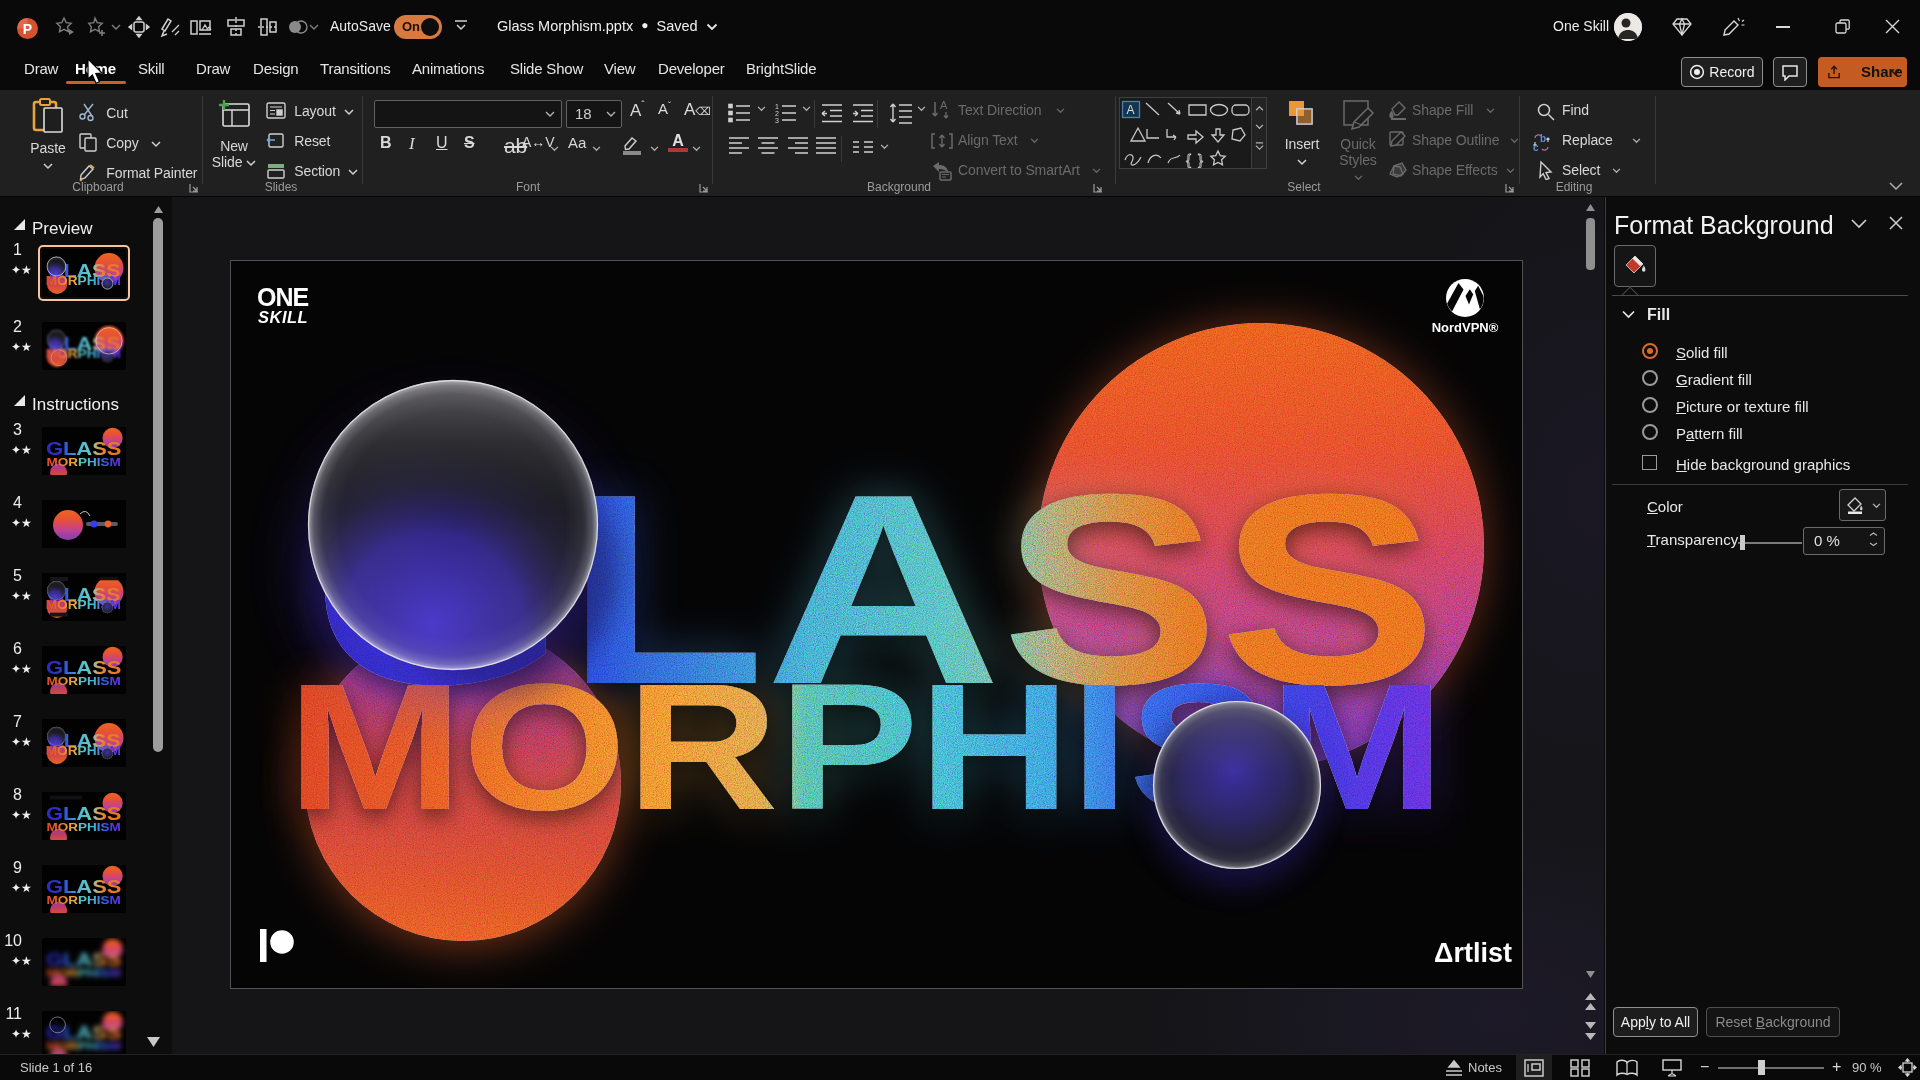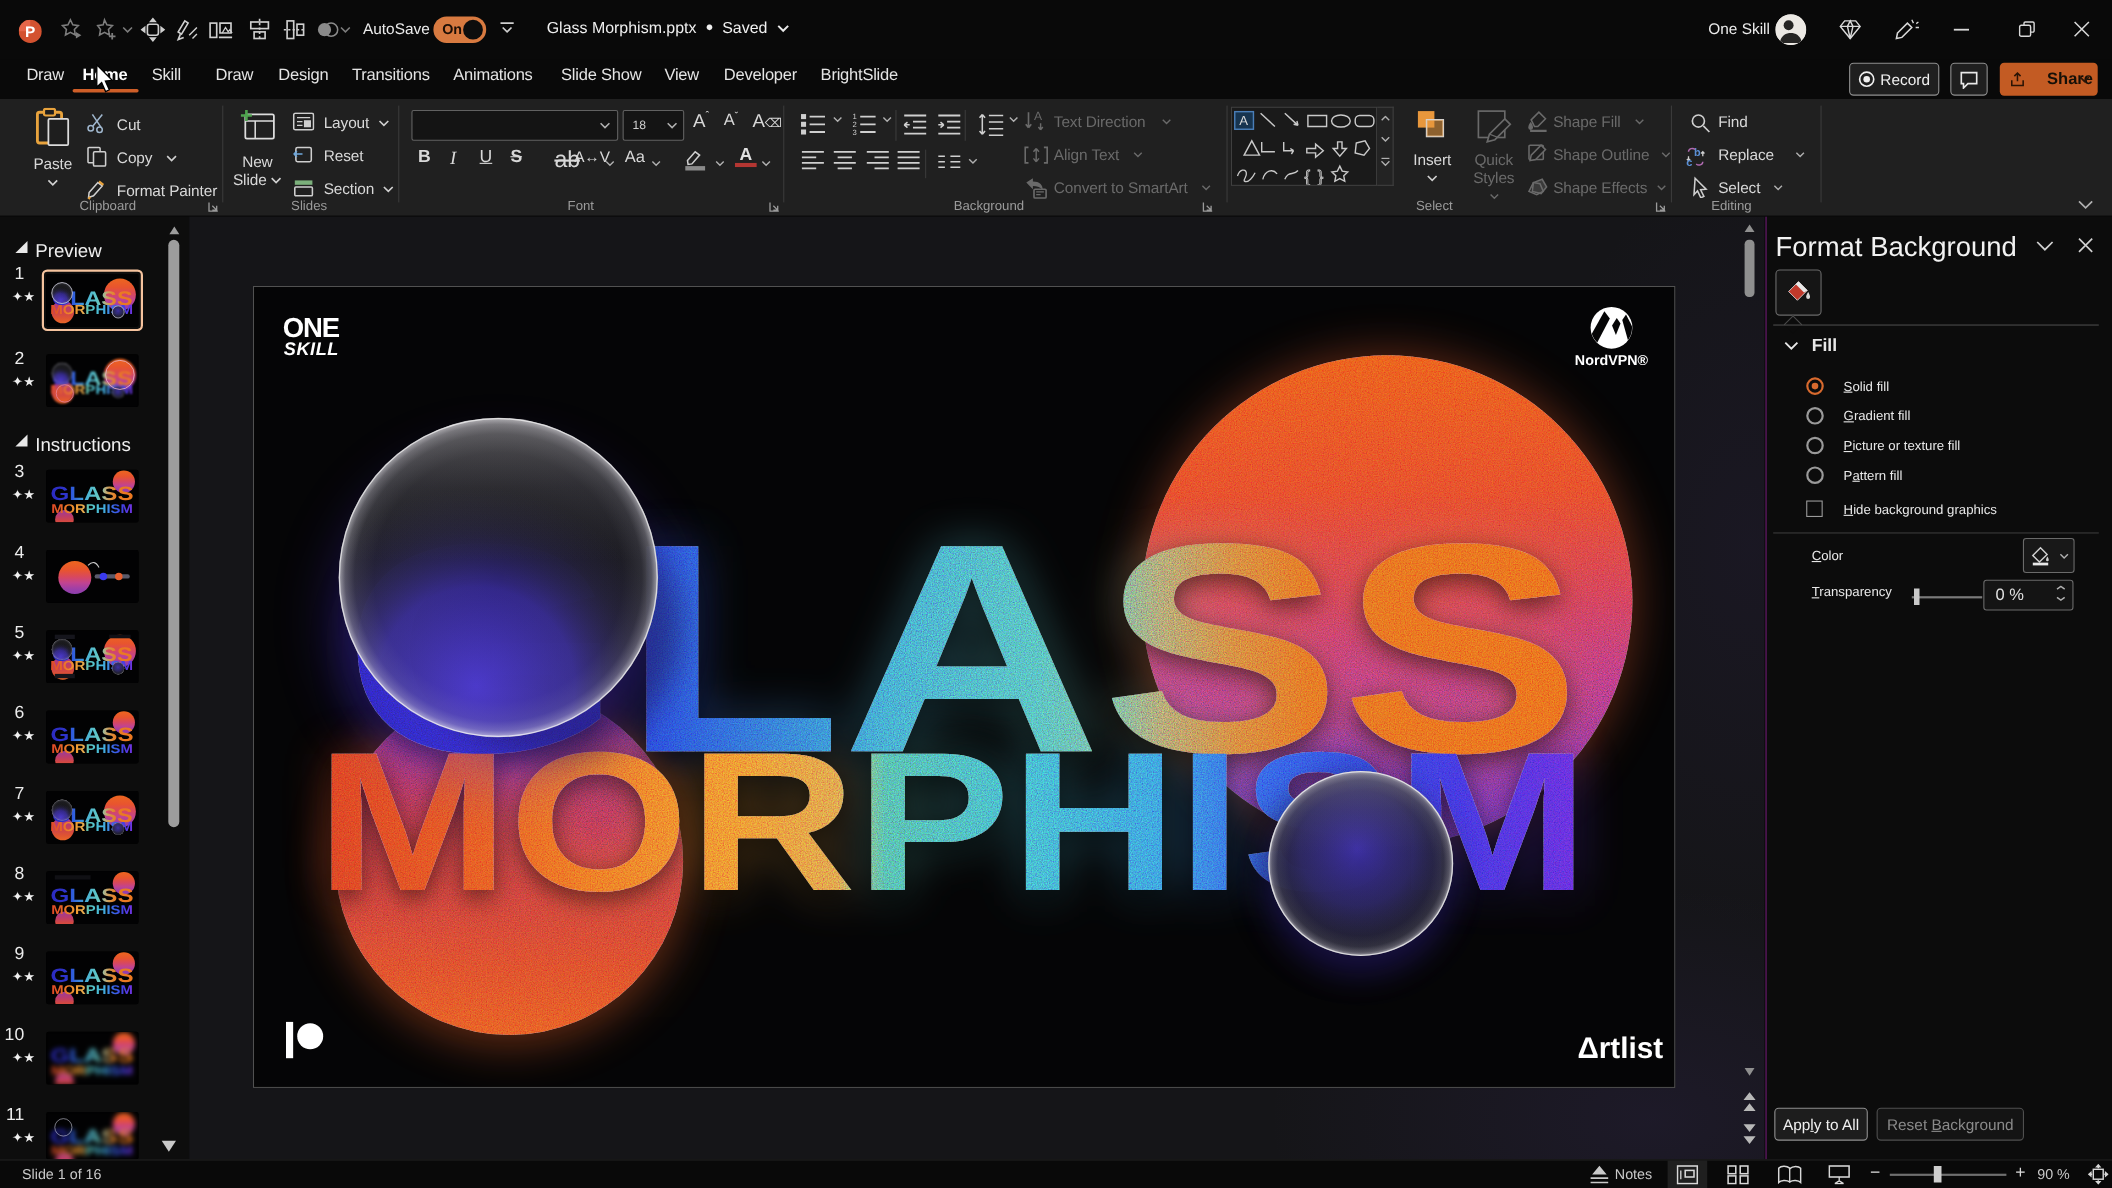--- a/index.html
+++ b/index.html
@@ -61,21 +61,21 @@
                radial-gradient(ellipse 300px 500px at 1420px 300px, rgba(70,45,130,0.10), rgba(0,0,0,0) 70%); }
   #slidewrap { position:absolute; left:58px; top:63px; width:1293px; height:729px; border:1px solid #515151; background:#040405; }
   #cscroll { position:absolute; left:1414px; top:21px; width:9px; height:52px; background:#8f8f8f; border-radius:4px; }
 
   
   #rightpanel { position:absolute; left:1605px; top:197px; width:315px; height:857px; background:#0c0c0c; border-left:1px solid #701a75; }
   #fbtitle { position:absolute; left:8px; top:14px; color:#f2f2f2; font-size:25px; }
   #bucketbtn { position:absolute; left:8px; top:48px; width:42px; height:42px; border:1px solid #6a6a6a; border-radius:4px; background:#151515; }
   #tabline { position:absolute; left:6px; top:98px; width:296px; height:1px; background:#4a4a4a; }
   #filltri { position:absolute; left:18px; top:92px; width:12px; height:12px; background:#0c0c0c; border-left:1px solid #4a4a4a; border-top:1px solid #4a4a4a; transform:rotate(45deg); }
-  .fl { color:#e8e8e8; font-size:12px; position:absolute; }
+  .fl { color:#e8e8e8; font-size:15px; position:absolute; }
   .radio { position:absolute; width:16px; height:16px; border-radius:50%; border:2px solid #9a9a9a; background:#0c0c0c; }
   .radio.sel { border-color:#d86a2e; }
   .radio.sel::after { content:""; position:absolute; left:3px; top:3px; width:6px; height:6px; border-radius:50%; background:#d86a2e; }
   #hidecb { position:absolute; left:36px; top:455px; width:15px; height:15px; border:1px solid #9a9a9a; background:#0c0c0c; }
   #divline2 { position:absolute; left:6px; top:287px; width:296px; height:1px; background:#3a3a3a; }
   .btn { position:absolute; border-radius:4px; font-size:14px; text-align:center; }
 
   
   #statusbar { position:absolute; left:0; top:1054px; width:1920px; height:26px; background:#090909; border-top:1px solid #222; color:#c9c9c9; font-size:13px; }
 </style>
@@ -416,21 +416,21 @@
         </svg>
     </div>
     <div class="glabel" style="left:221px">Slides</div>
     <div class="gsep" style="left:362px"></div>
 
     <div class="abs" style="left:374px;top:10px;width:188px;height:28px;background:#141414;border:1px solid #616161;border-radius:2px">
       <svg class="abs" style="right:6px;top:10px" width="10" height="7" viewBox="0 0 10 7" fill="none" stroke="#b0b0b0" stroke-width="1.4">
           <path d="M1 1l4 4 4-4"></path>
         </svg>
     </div>
-    <div class="abs" style="left:566px;top:10px;width:56px;height:28px;background:#141414;border:1px solid #616161;border-radius:2px;color:#cdcdcd;font-size:11px;line-height:26px;text-indent:8px">18
+    <div class="abs" style="left:566px;top:10px;width:56px;height:28px;background:#141414;border:1px solid #616161;border-radius:2px;color:#cdcdcd;font-size:15px;line-height:26px;text-indent:8px">18
       <svg class="abs" style="right:5px;top:10px" width="10" height="7" viewBox="0 0 10 7" fill="none" stroke="#b0b0b0" stroke-width="1.4">
           <path d="M1 1l4 4 4-4"></path>
         </svg>
     </div>
     <div class="abs rlabel" style="left:630px;top:10px;font-size:17px">A<span style="font-size:10px;vertical-align:7px">ˆ</span></div>
     <div class="abs rlabel" style="left:658px;top:10px;font-size:15px">A<span style="font-size:9px;vertical-align:6px">ˇ</span></div>
     <div class="abs rlabel" style="left:684px;top:10px;font-size:17px">A<span style="font-size:11px">⌫</span></div>
     <div class="abs rlabel" style="left:380px;top:44px;font-weight:bold;font-size:16px">B</div>
     <div class="abs rlabel" style="left:409px;top:44px;font-style:italic;font-family:'Liberation Serif',serif;font-size:17px">I</div>
     <div class="abs rlabel" style="left:436px;top:44px;text-decoration:underline;font-size:16px">U</div>

